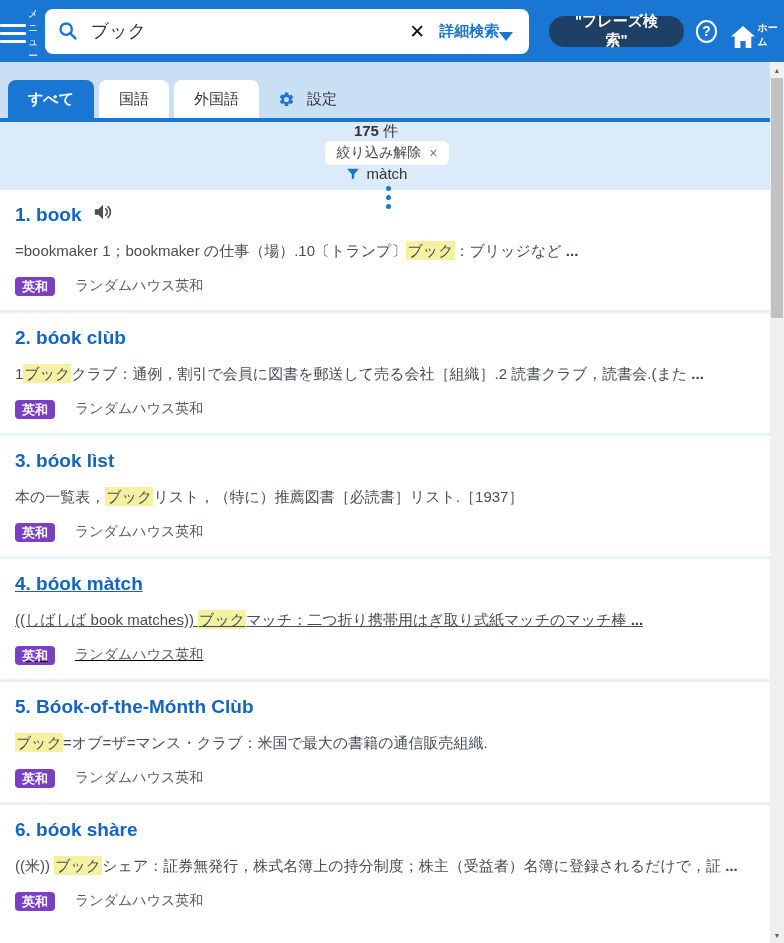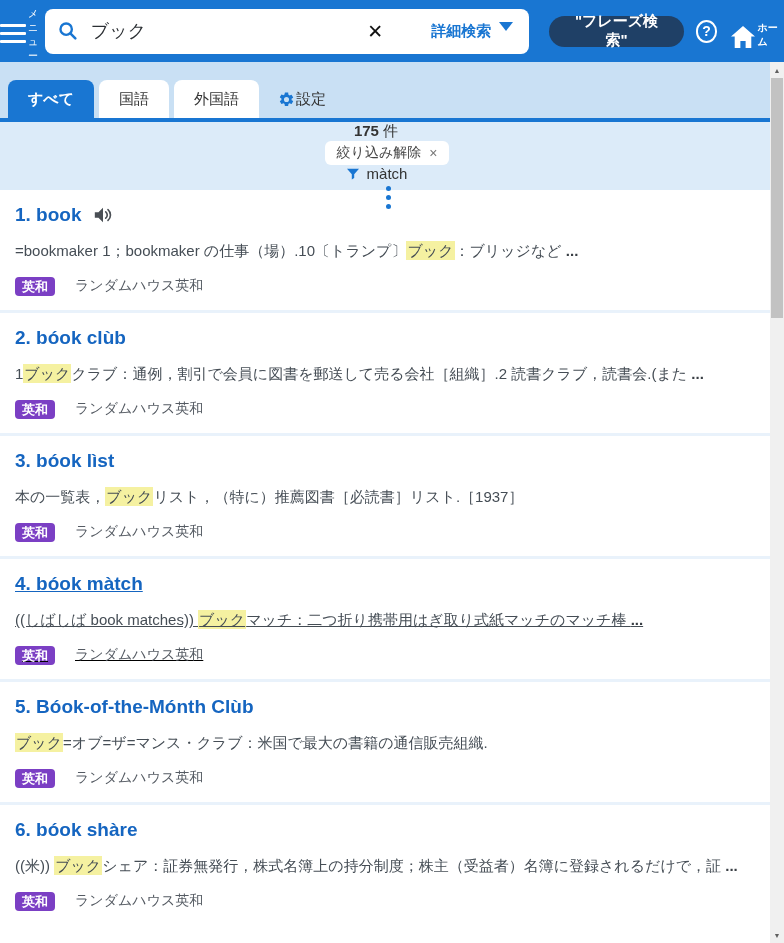--- a/index.html
+++ b/index.html
@@ -15,58 +15,58 @@
     gap:2px; cursor:pointer; margin-top:4px;}
   .hamburger{ display:flex; flex-direction:column; gap:5px; }
   .hamburger i{ display:block; width:26px; height:3px; background:#fff; border-radius:1px;}
   .menu-label{ color:#fff; font-size:10px; margin-top:3px; }
   .search-box{ width:517px; height:45px; background:#fff; border-radius:8px;
     display:flex; align-items:center; padding:0 10px 0 12px; }
   .mag{ flex:0 0 auto; }
   .search-input{ flex:1; border:none; outline:none; font-size:18px; color:#2b2f33;
     margin-left:12px; font-family:inherit; background:transparent; min-width:0;}
   .clear-x{ font-size:19px; color:#111; font-weight:700; padding:0 14px 0 6px; cursor:pointer;}
-  .adv{ display:flex; align-items:flex-start; gap:8px; cursor:pointer; padding-right:6px;margin-left:34px;}
+  .adv{ display:flex; align-items:flex-end; cursor:pointer; padding-right:6px;}
   .adv-label{ color:var(--accent); font-size:15px; font-weight:700; }
   .caret{ width:0; height:0; border-left:7px solid transparent; border-right:7px solid transparent;
     border-top:9px solid var(--accent); }
   .phrase-btn{ margin-left:20px; height:31px; padding:0 18px; background:var(--pill);
     border:none; border-radius:16px; color:#fff; font-size:15px; font-weight:700;
     display:flex; align-items:center; cursor:pointer; font-family:inherit;}
   .help-btn{ margin-left:12px; width:23px; height:23px; border:2px solid #fff; border-radius:50%;
     color:#fff; font-size:14px; font-weight:700; display:flex; align-items:center;
     justify-content:center; cursor:pointer;}
   .home-btn{ margin-left:12px; display:flex; align-items:flex-end;
     cursor:pointer; margin-top:6px;font-weight:bold;}
   .home-label{ color:#fff; font-size:10px; margin-top:1px;}
 
   .tabbar{ width:784px; height:60px; background:#c9e0f4; border-bottom:4px solid var(--accent);
     display:flex; align-items:flex-end; padding-left:8px; }
   .tab{ height:38px; padding:0 20px; display:flex; align-items:center; margin-right:5px;
     border-radius:8px 8px 0 0; font-size:15px; color:#333; background:#fff; cursor:pointer;}
   .tab.active{ background:var(--accent); color:#fff; font-weight:700; }
-  .settings-tab{ height:38px; display:flex; align-items:center; gap:1px; padding:0 14px;
+  .settings-tab{ height:38px; display:flex; align-items:center; gap:12px; padding:0 14px;
     font-size:15px; color:#333; cursor:pointer;}
 
   .results-header{ width:784px; height:68px; background:#dcebf9; display:flex;
     align-items:center; padding:0 46px 0 14px;flex-direction:column; }
   .count{ font-size:15px; color:#333; }
   .count b{ font-weight:700; }
   .chip{ margin-left:22px; background:#fff; border-radius:6px; height:30px; padding:3px 12px;
     display:flex; align-items:center; gap:8px; font-size:14px; color:#444; cursor:pointer;}
   .chip .x{ color:#777; font-size:14px; }
   .spacer{ flex:1; }
   .filter-btn{ display:flex; align-items:center; gap:6px; cursor:pointer; font-size:15px; color:#333;}
   .kebab{ margin-left:24px; display:flex; flex-direction:column; gap:4px; cursor:pointer; padding:4px;}
   .kebab i{ width:5px; height:5px; border-radius:50%; background:var(--accent); display:block;}
 
   .list{ width:784px; background:#e9f2fb; }
   .card{ background:#fff; width:784px; padding:12px 30px 12px 15px; margin-bottom:3px; }
   .card-title{ color:var(--link); font-size:19px; font-weight:700; line-height:26px;
-    display:flex; align-items:center; gap:10px; cursor:pointer; width:max-content; max-width:100%;}
+    display:flex; gap:10px; cursor:pointer; width:max-content; max-width:100%;}
   .card-body{ margin-top:8px; font-size:15px; line-height:30px; color:var(--body-text); }
   .seg.hl{ background:var(--hl); padding:1px 1px; }
   .seg.b{ font-weight:700; color:#3a3f45; }
   .src-row{ margin-top:8px; display:flex; align-items:center; gap:20px; height:24px; }
   .badge{ background:var(--badge); color:#fff; font-size:13px; font-weight:700;
     border-radius:4px; padding:3px 7px; line-height:1; }
   .src{ font-size:14px; color:#555b63; }
   .card.focused .card-title, .card.focused .card-body, .card.focused .src-row{
     text-decoration:underline; }
 

